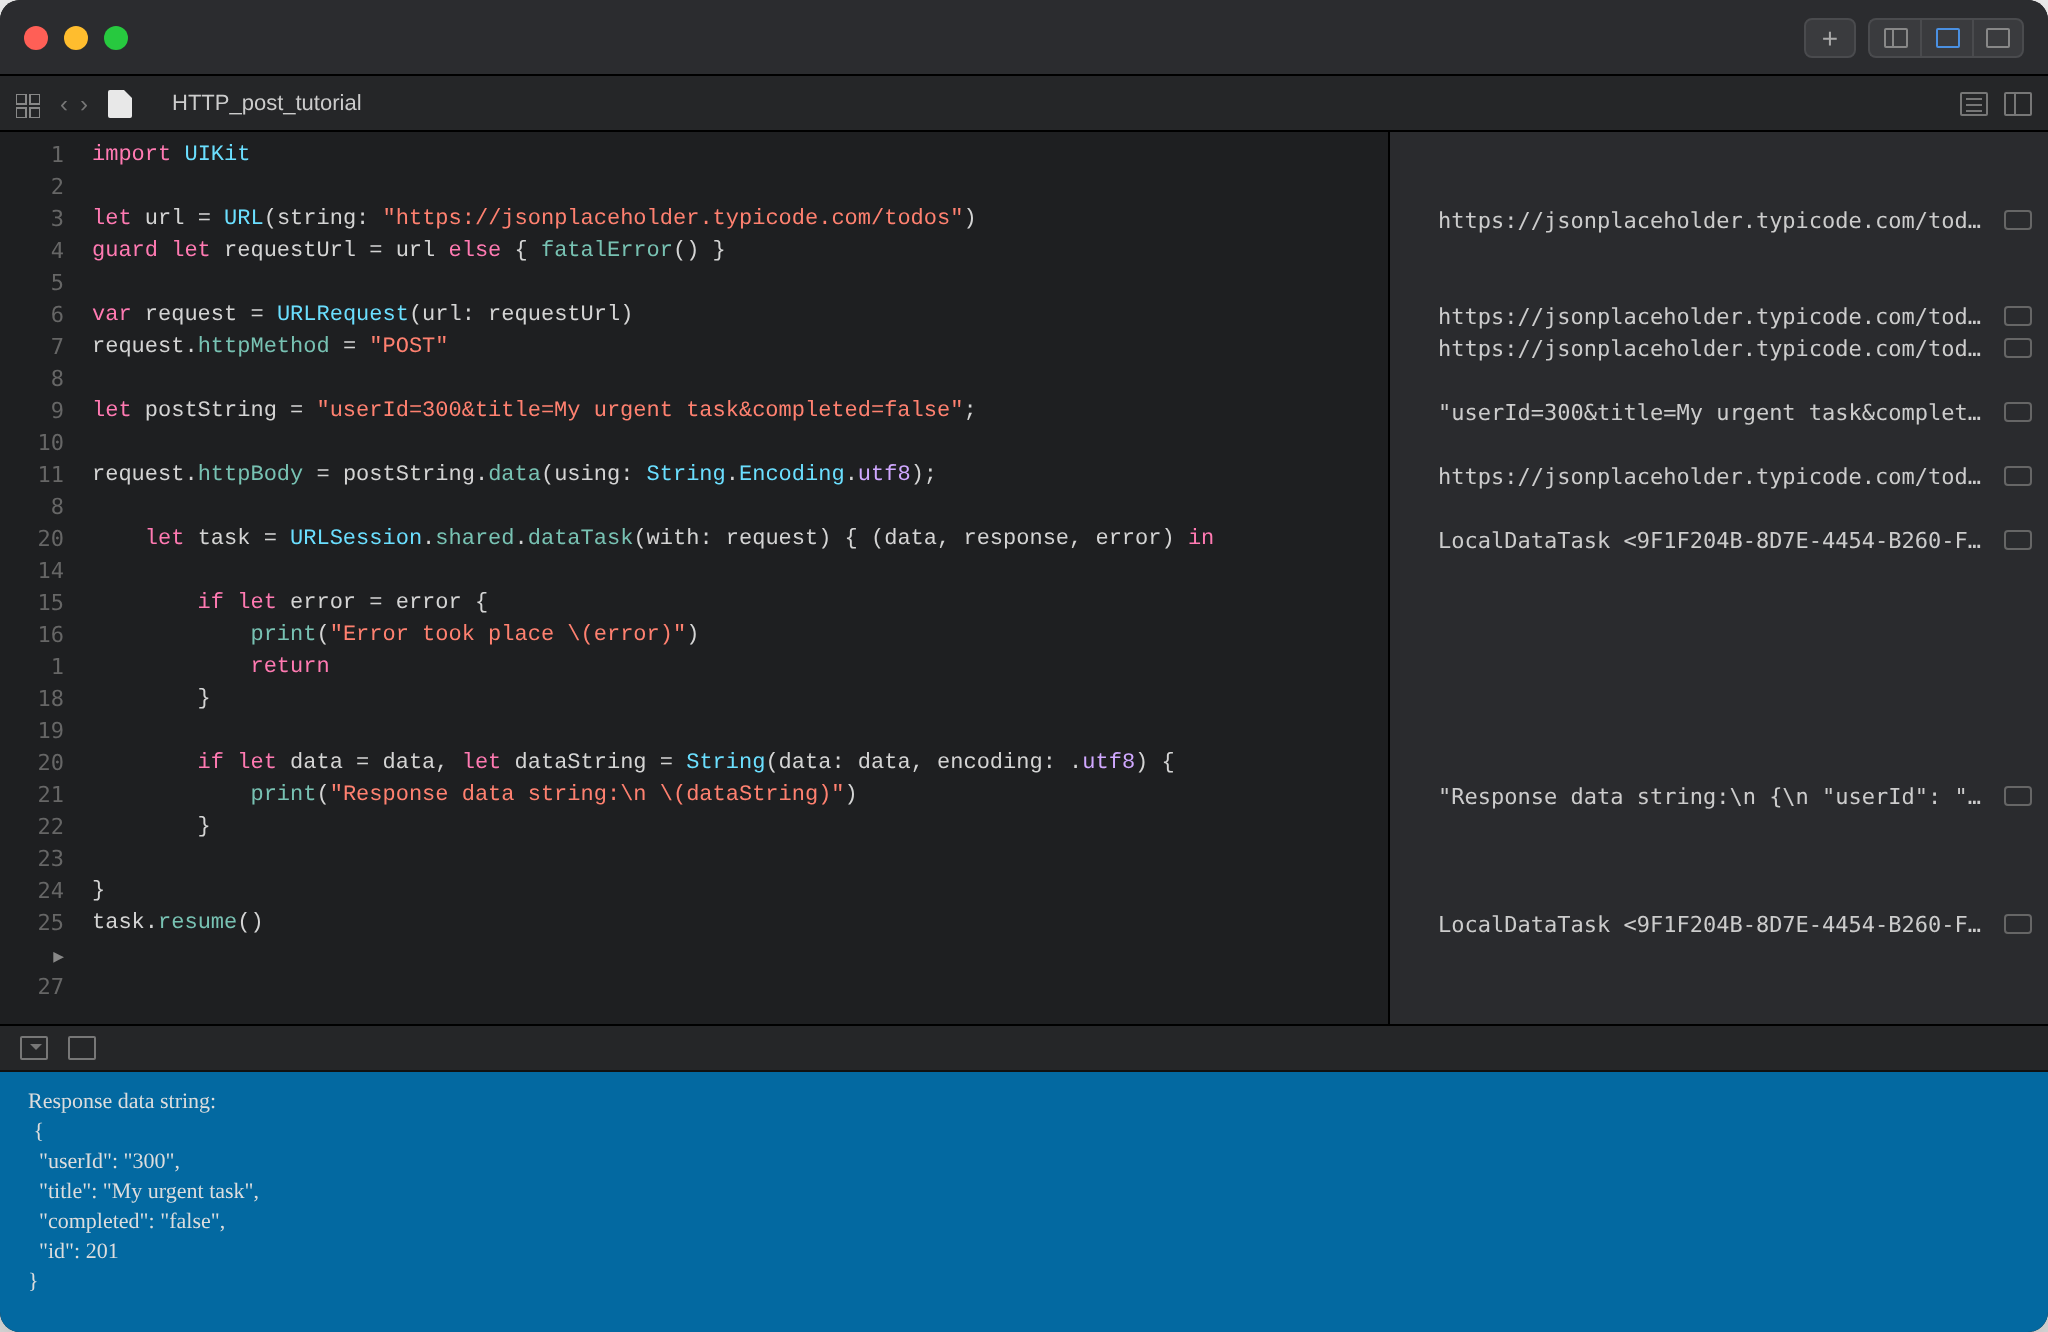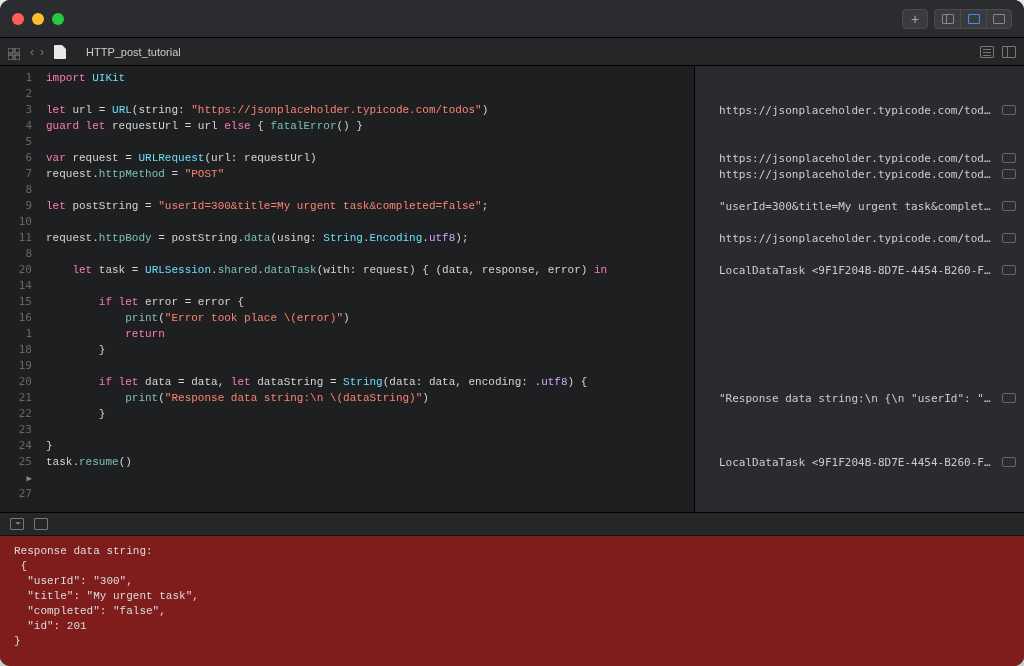--- a/index.html
+++ b/index.html
@@ -118,22 +118,22 @@
     .results .ricon { width:14px; height:10px; border:1px solid #666; border-radius:2px; margin-left:6px; flex-shrink:0; }
     
     .console-toolbar {
       height:24px; background:#252628; border-top:1px solid #000; border-bottom:1px solid #111;
       display:flex; align-items:center; padding:0 10px; gap:10px;
     }
     .ct-icon { width:14px; height:12px; border:1.2px solid #777; border-radius:1px; position:relative; }
     .ct-icon.down::after { content:""; position:absolute; left:4px; top:3px; border:3px solid transparent; border-top-color:#777; }
     .ct-icon.box { }
     .console {
-      height:130px; background:#7f1d1d; padding:8px 14px;
-      font-family:Liberation Mono, monospace; font-size:11px; line-height:15px; color:#ddd;
+      height:130px; background:#0369a1; padding:8px 14px;
+      font-family:Liberation Serif, serif; font-size:11px; line-height:15px; color:#ddd;
       white-space:pre;
     }
   </style>
 </head>
 <body>
 
 <div class="window">
 
   <div class="titlebar">
     <div class="traffic-lights">

